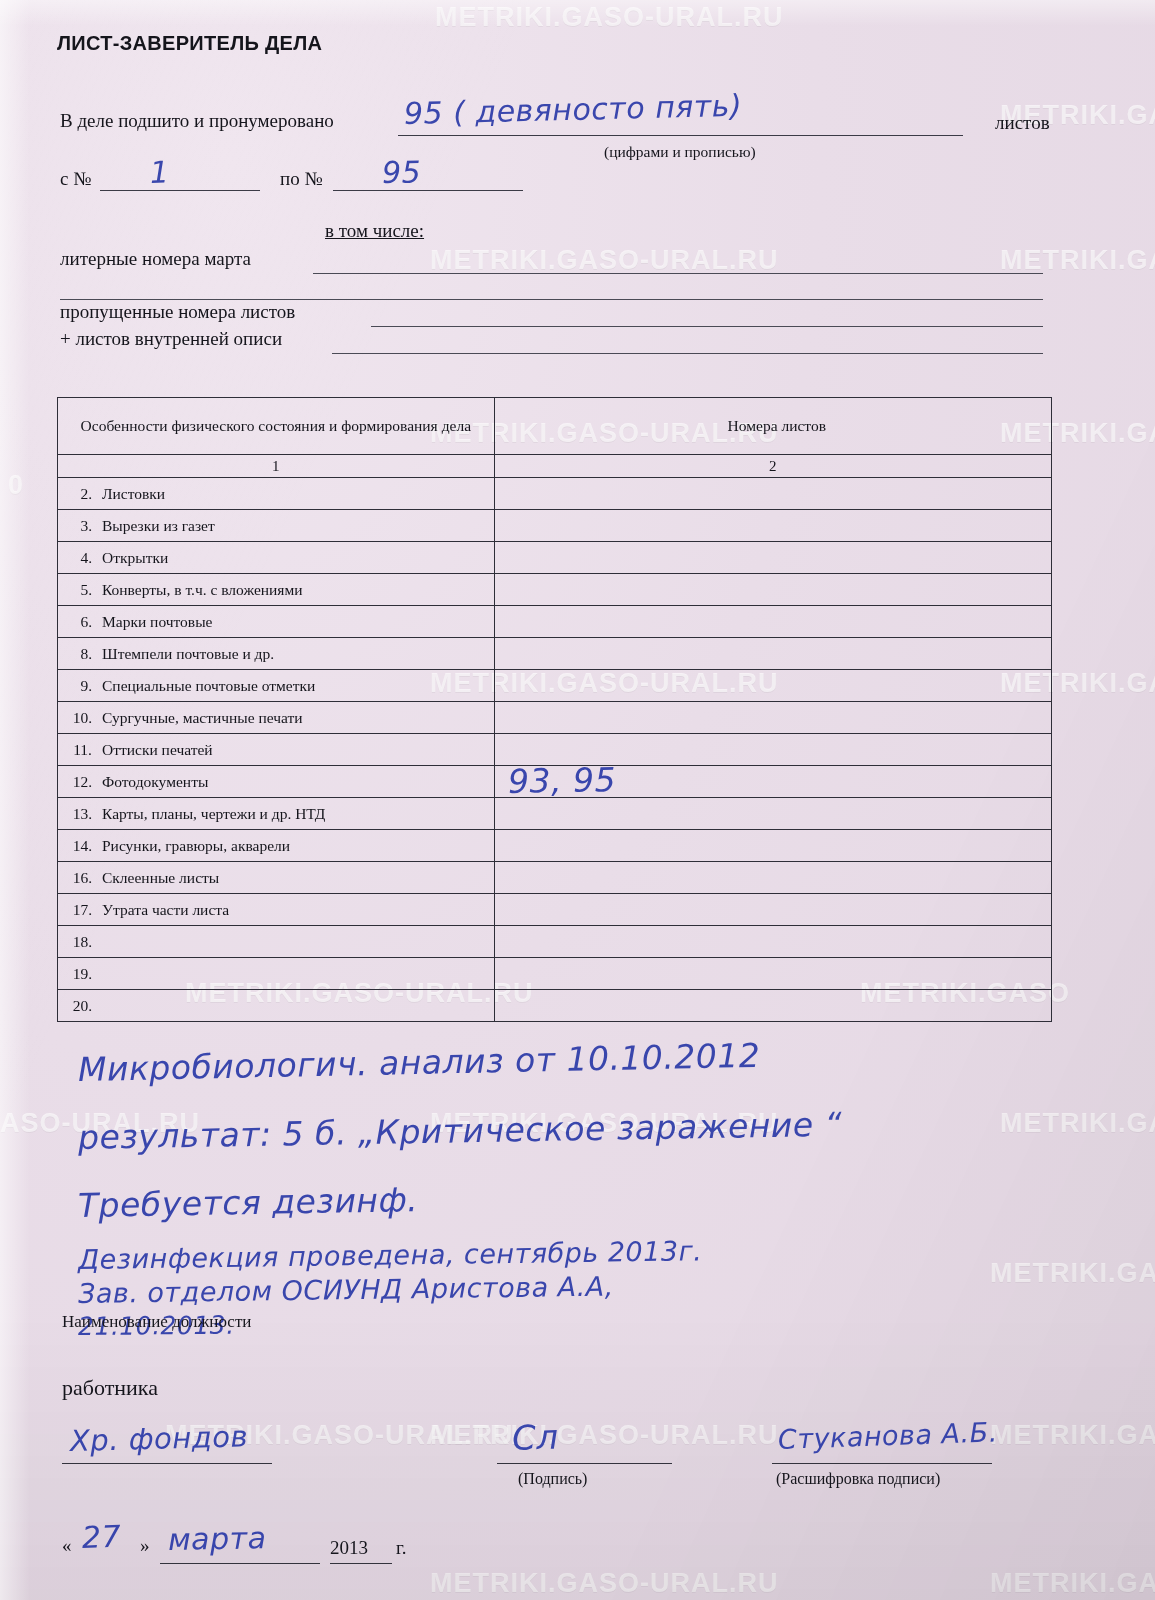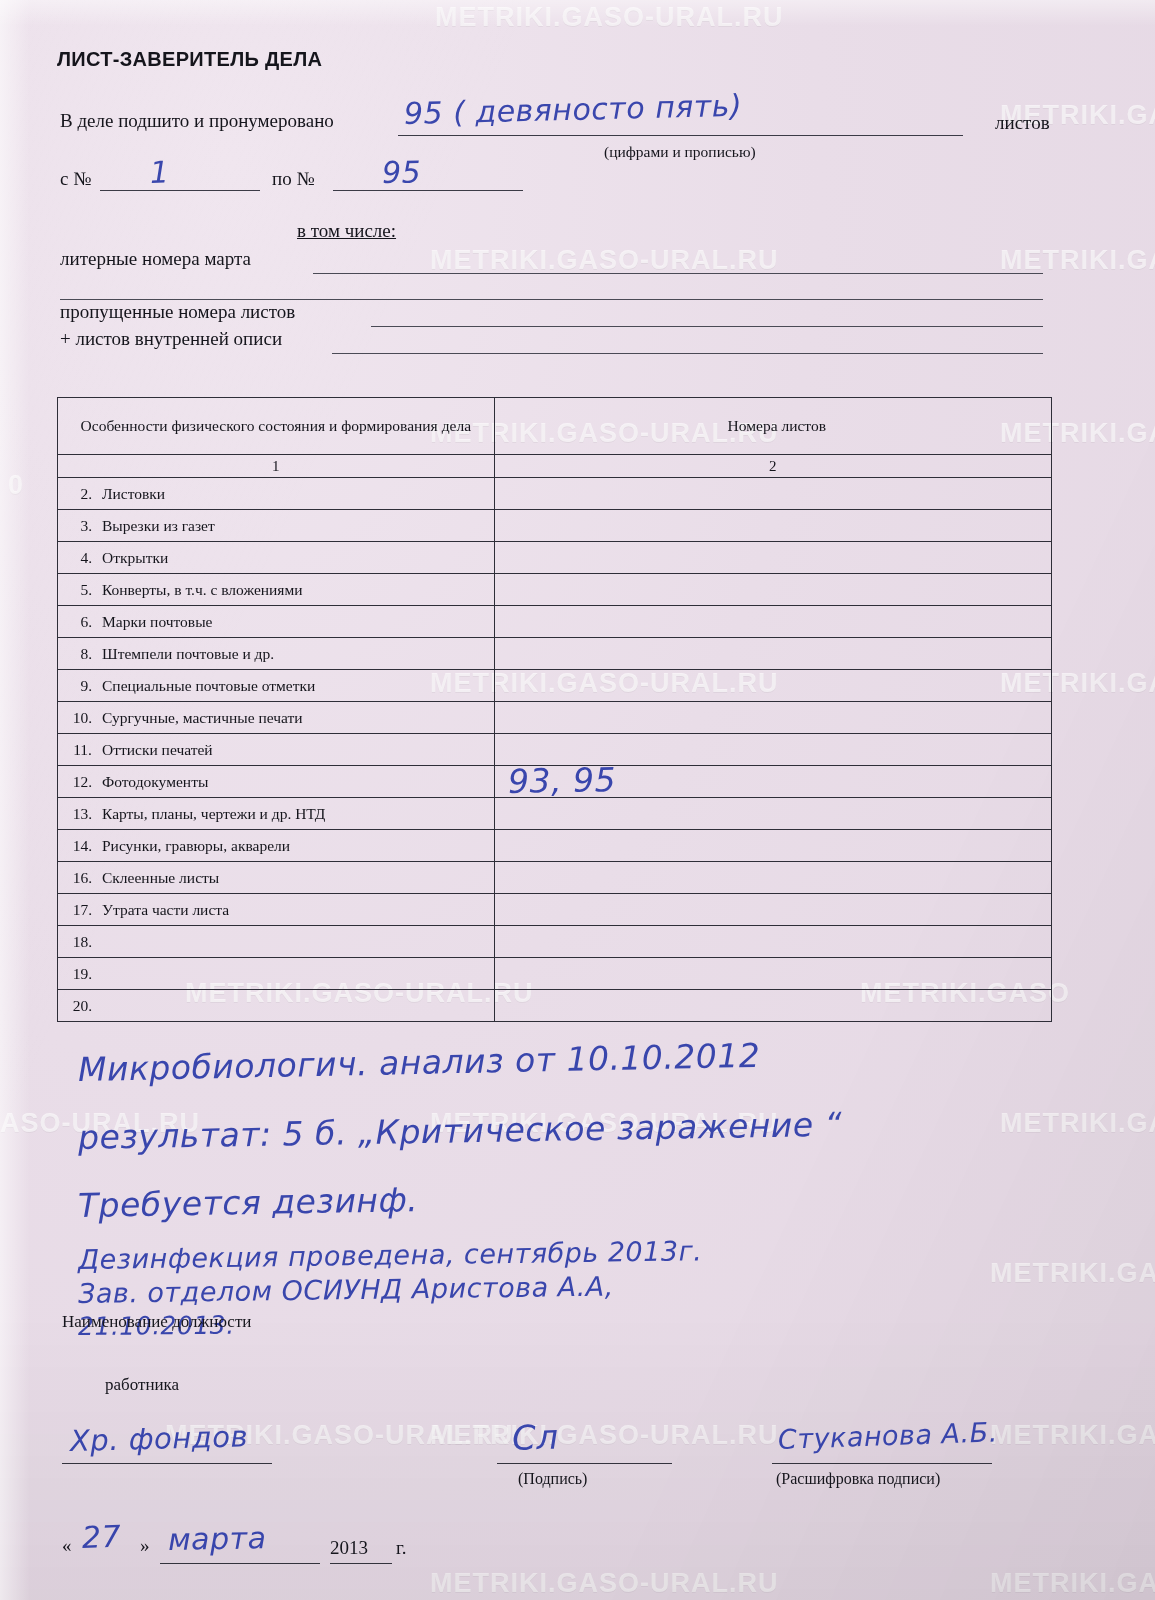--- a/index.html
+++ b/index.html
@@ -53,21 +53,21 @@
     text-shadow: 0 1px 0 rgba(0,0,0,0.045);
     white-space: nowrap;
     pointer-events: none;
     user-select: none;
   }
 
   
   .title {
     position: absolute;
     left: 57px;
-    top: 48px;
+    top: 32px;
     font-family: "Liberation Sans", sans-serif;
     font-weight: bold;
     font-size: 20px;
     letter-spacing: 0.3px;
   }
   .lbl {
     position: absolute;
     font-size: 19px;
     white-space: nowrap;
   }
@@ -84,20 +84,21 @@
     border-bottom: 1px solid #4a4a55;
     height: 0;
   }
   .center-lbl {
     position: absolute;
     font-size: 15.5px;
     white-space: nowrap;
   }
   .uline-text {
     text-decoration: underline;
+    margin-left: 28px;
   }
 
   
   .hw {
     position: absolute;
     font-family: "DejaVu Sans", sans-serif;
     color: #2b3aa8;
     font-style: italic;
     white-space: nowrap;
     letter-spacing: 0.5px;
@@ -197,21 +198,21 @@
   <div class="lbl" style="left:60px; top:110px;">В деле подшито и пронумеровано</div>
   <div class="underline" style="left:398px; top:135px; width:565px;"></div>
   <div class="hw" style="left:404px; top:96px; font-size:30px; transform:rotate(-1.4deg);">95  ( девяносто пять)</div>
   <div class="lbl" style="left:975px; top:112px;margin-left:20px;">листов</div>
   <div class="center-lbl" style="left:604px; top:143px;">(цифрами и прописью)</div>
 
   <div class="lbl" style="left:60px; top:168px;">с №</div>
   <div class="underline" style="left:100px; top:190px; width:160px;"></div>
   <div class="hw" style="left:150px; top:155px; font-size:30px; transform:rotate(-2deg);">1</div>
 
-  <div class="lbl" style="left:272px; top:168px;">по №</div>
+  <div class="lbl" style="left:280px; top:168px;">по №</div>
   <div class="underline" style="left:333px; top:190px; width:190px;"></div>
   <div class="hw" style="left:382px; top:155px; font-size:30px; transform:rotate(-1deg);">95</div>
 
   <div class="lbl uline-text" style="left:297px; top:220px;">в том числе:</div>
 
   <div class="lbl" style="left:60px; top:248px;">литерные номера марта</div>
   <div class="u-thin" style="left:313px; top:273px; width:730px;"></div>
   <div class="u-thin" style="left:60px; top:299px; width:983px;"></div>
 
   <div class="lbl" style="left:60px; top:301px;">пропущенные номера листов</div>
@@ -306,21 +307,21 @@
   <div class="hw" style="left:508px; top:762px; font-size:33px; transform:rotate(-1deg);">93, 95</div>
 
   <div class="hw" style="left:78px; top:1050px; font-size:33px; transform:rotate(-1.2deg);">Микробиологич. анализ от 10.10.2012</div>
   <div class="hw" style="left:78px; top:1118px; font-size:33px; transform:rotate(-1deg);">результат: 5 б.  „Критическое  заражение “</div>
   <div class="hw" style="left:78px; top:1186px; font-size:33px; transform:rotate(-1deg);">Требуется дезинф.</div>
   <div class="hw" style="left:78px; top:1244px; font-size:27px; transform:rotate(-0.8deg);">Дезинфекция проведена, сентябрь 2013г.</div>
   <div class="hw" style="left:78px; top:1278px; font-size:27px; transform:rotate(-0.8deg);">Зав. отделом ОСИУНД  Аристова А.А,</div>
   <div class="hw" style="left:78px; top:1312px; font-size:25px; transform:rotate(-0.5deg);">21.10.2013.</div>
 
   <div class="lbl small" style="left:62px; top:1312px; font-size:17px;">Наименование должности</div>
-  <div class="lbl small" style="left:62px; top:1375px; font-size:17px;margin-left:43px;">работника</div>
+  <div class="lbl small" style="left:62px; top:1375px; font-size:22px;">работника</div>
 
   <div class="hw" style="left:70px; top:1424px; font-size:29px; transform:rotate(-1.5deg);">Хр. фондов</div>
   <div class="sig-line" style="left:62px; top:1463px; width:210px;"></div>
 
   <div class="hw" style="left:512px; top:1418px; font-size:34px; transform:rotate(-2deg);">Сл</div>
   <div class="sig-line" style="left:497px; top:1463px; width:175px;"></div>
   <div class="sig-cap" style="left:518px; top:1470px;">(Подпись)</div>
 
   <div class="hw" style="left:778px; top:1424px; font-size:27px; transform:rotate(-2deg);">Стуканова А.Б.</div>
   <div class="sig-line" style="left:772px; top:1463px; width:220px;"></div>

